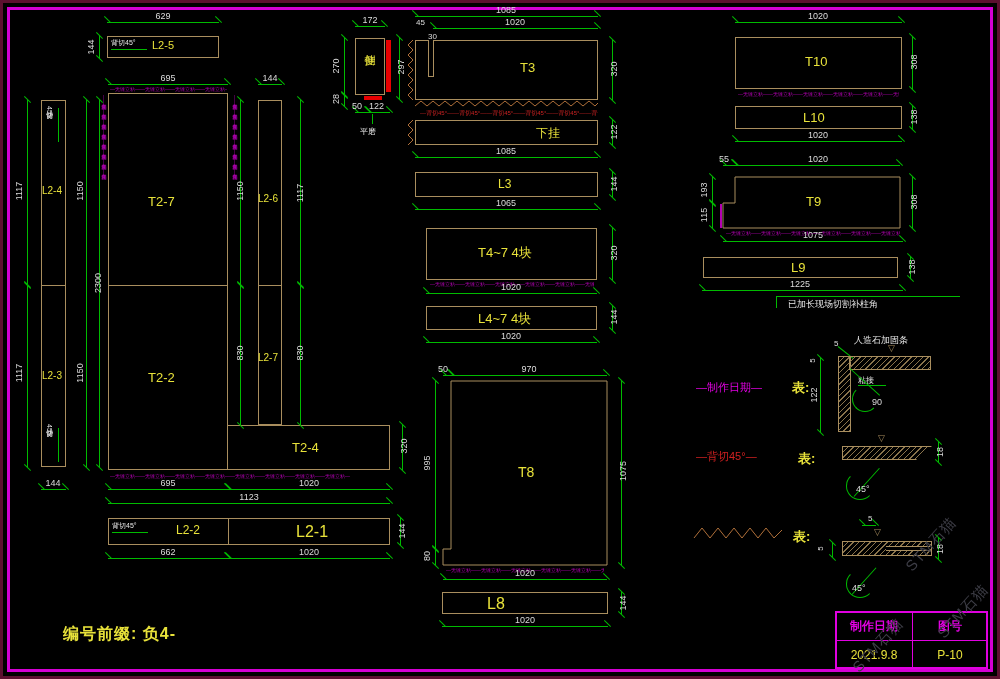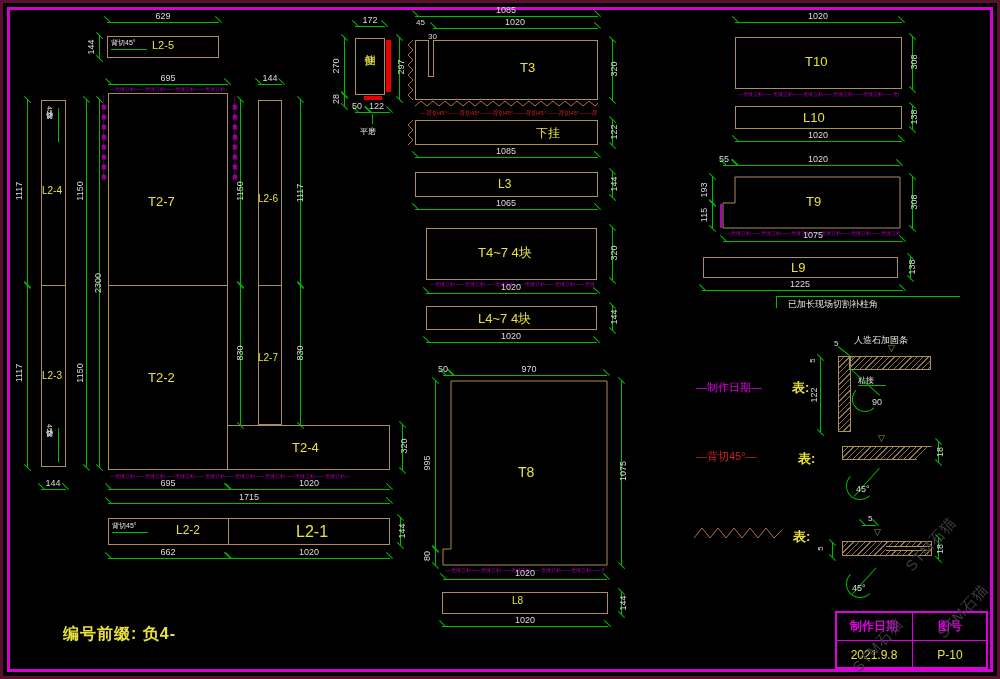--- a/index.html
+++ b/index.html
@@ -102,21 +102,21 @@
   <div class="dv" style="left:300px;top:100px;height:185px"></div>
   <div class="dimtxt v" style="left:282px;top:188px">1117</div>
   <div class="dv" style="left:300px;top:285px;height:140px"></div>
   <div class="dimtxt v" style="left:282px;top:348px">830</div>
 
   <div class="dh" style="left:108px;top:489px;width:120px"></div>
   <div class="dimtxt c" style="left:138px;top:478px;width:60px">695</div>
   <div class="dh" style="left:228px;top:489px;width:162px"></div>
   <div class="dimtxt c" style="left:279px;top:478px;width:60px">1020</div>
   <div class="dh" style="left:108px;top:503px;width:282px"></div>
-  <div class="dimtxt c" style="left:219px;top:492px;width:60px">1715</div>
+  <div class="dimtxt c" style="left:219px;top:492px;width:60px">1123</div>
   <div class="dv" style="left:402px;top:425px;height:45px"></div>
   <div class="dimtxt v" style="left:386px;top:441px">320</div>
 
   <div class="rect" style="left:108px;top:518px;width:282px;height:27px"></div>
   <div class="split-v" style="left:228px;top:518px;height:27px"></div>
   <div class="note" style="left:112px;top:521px;font-size:7px">背切45°</div>
   <div class="gl" style="left:112px;top:532px;width:36px;height:1px"></div>
   <div class="lbl" style="left:176px;top:523px;font-size:12px">L2-2</div>
   <div class="lbl" style="left:296px;top:523px;font-size:16px">L2-1</div>
   <div class="dh" style="left:108px;top:558px;width:120px"></div>
@@ -208,21 +208,21 @@
   <div class="dimtxt v" style="left:409px;top:458px">995</div>
   <div class="dv" style="left:435px;top:549px;height:16px"></div>
   <div class="dimtxt v" style="left:409px;top:551px">80</div>
   <div class="dv" style="left:621px;top:381px;height:184px"></div>
   <div class="dimtxt v" style="left:605px;top:466px">1075</div>
   <div class="micro" style="left:446px;top:567px;width:158px;height:7px">—无缝立粘——无缝立粘——无缝立粘——无缝立粘——无缝立粘——无缝立粘——无缝立粘——无缝立粘—</div>
   <div class="dh" style="left:443px;top:579px;width:164px"></div>
   <div class="dimtxt c" style="left:495px;top:568px;width:60px">1020</div>
 
   <div class="rect" style="left:442px;top:592px;width:166px;height:22px"></div>
-  <div class="lbl" style="left:512px;top:595px;font-size:10px">L8</div>
+  <div class="lbl" style="left:487px;top:595px;font-size:16px">L8</div>
   <div class="dv" style="left:621px;top:592px;height:22px"></div>
   <div class="dimtxt v" style="left:605px;top:598px">144</div>
   <div class="dh" style="left:442px;top:626px;width:166px"></div>
   <div class="dimtxt c" style="left:495px;top:615px;width:60px">1020</div>
 
   <div class="dh" style="left:735px;top:22px;width:167px"></div>
   <div class="dimtxt c" style="left:788px;top:11px;width:60px">1020</div>
   <div class="rect" style="left:735px;top:37px;width:167px;height:52px"></div>
   <div class="lbl" style="left:805px;top:54px;font-size:13px">T10</div>
   <div class="dv" style="left:912px;top:37px;height:52px"></div>

